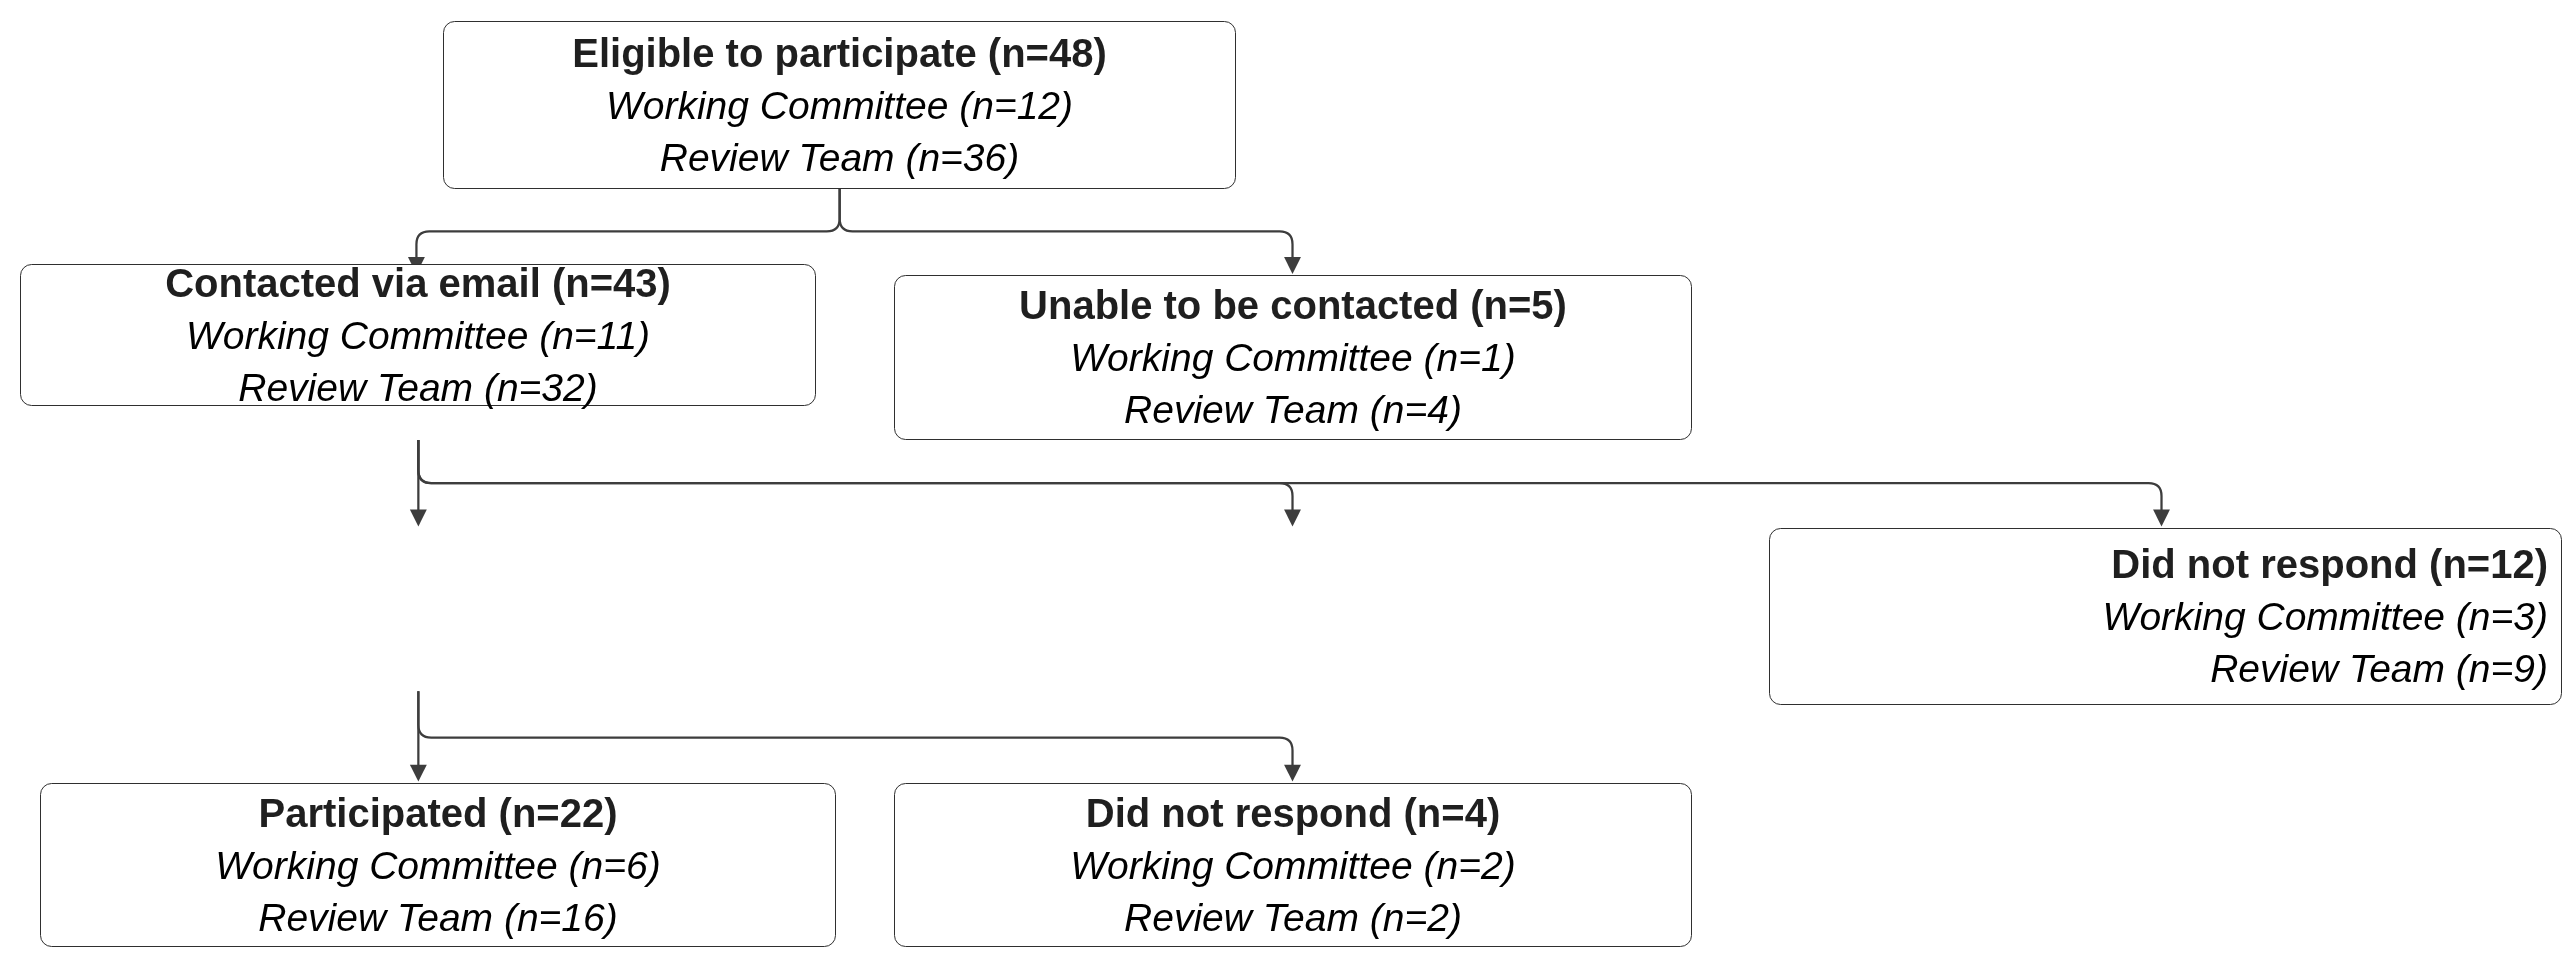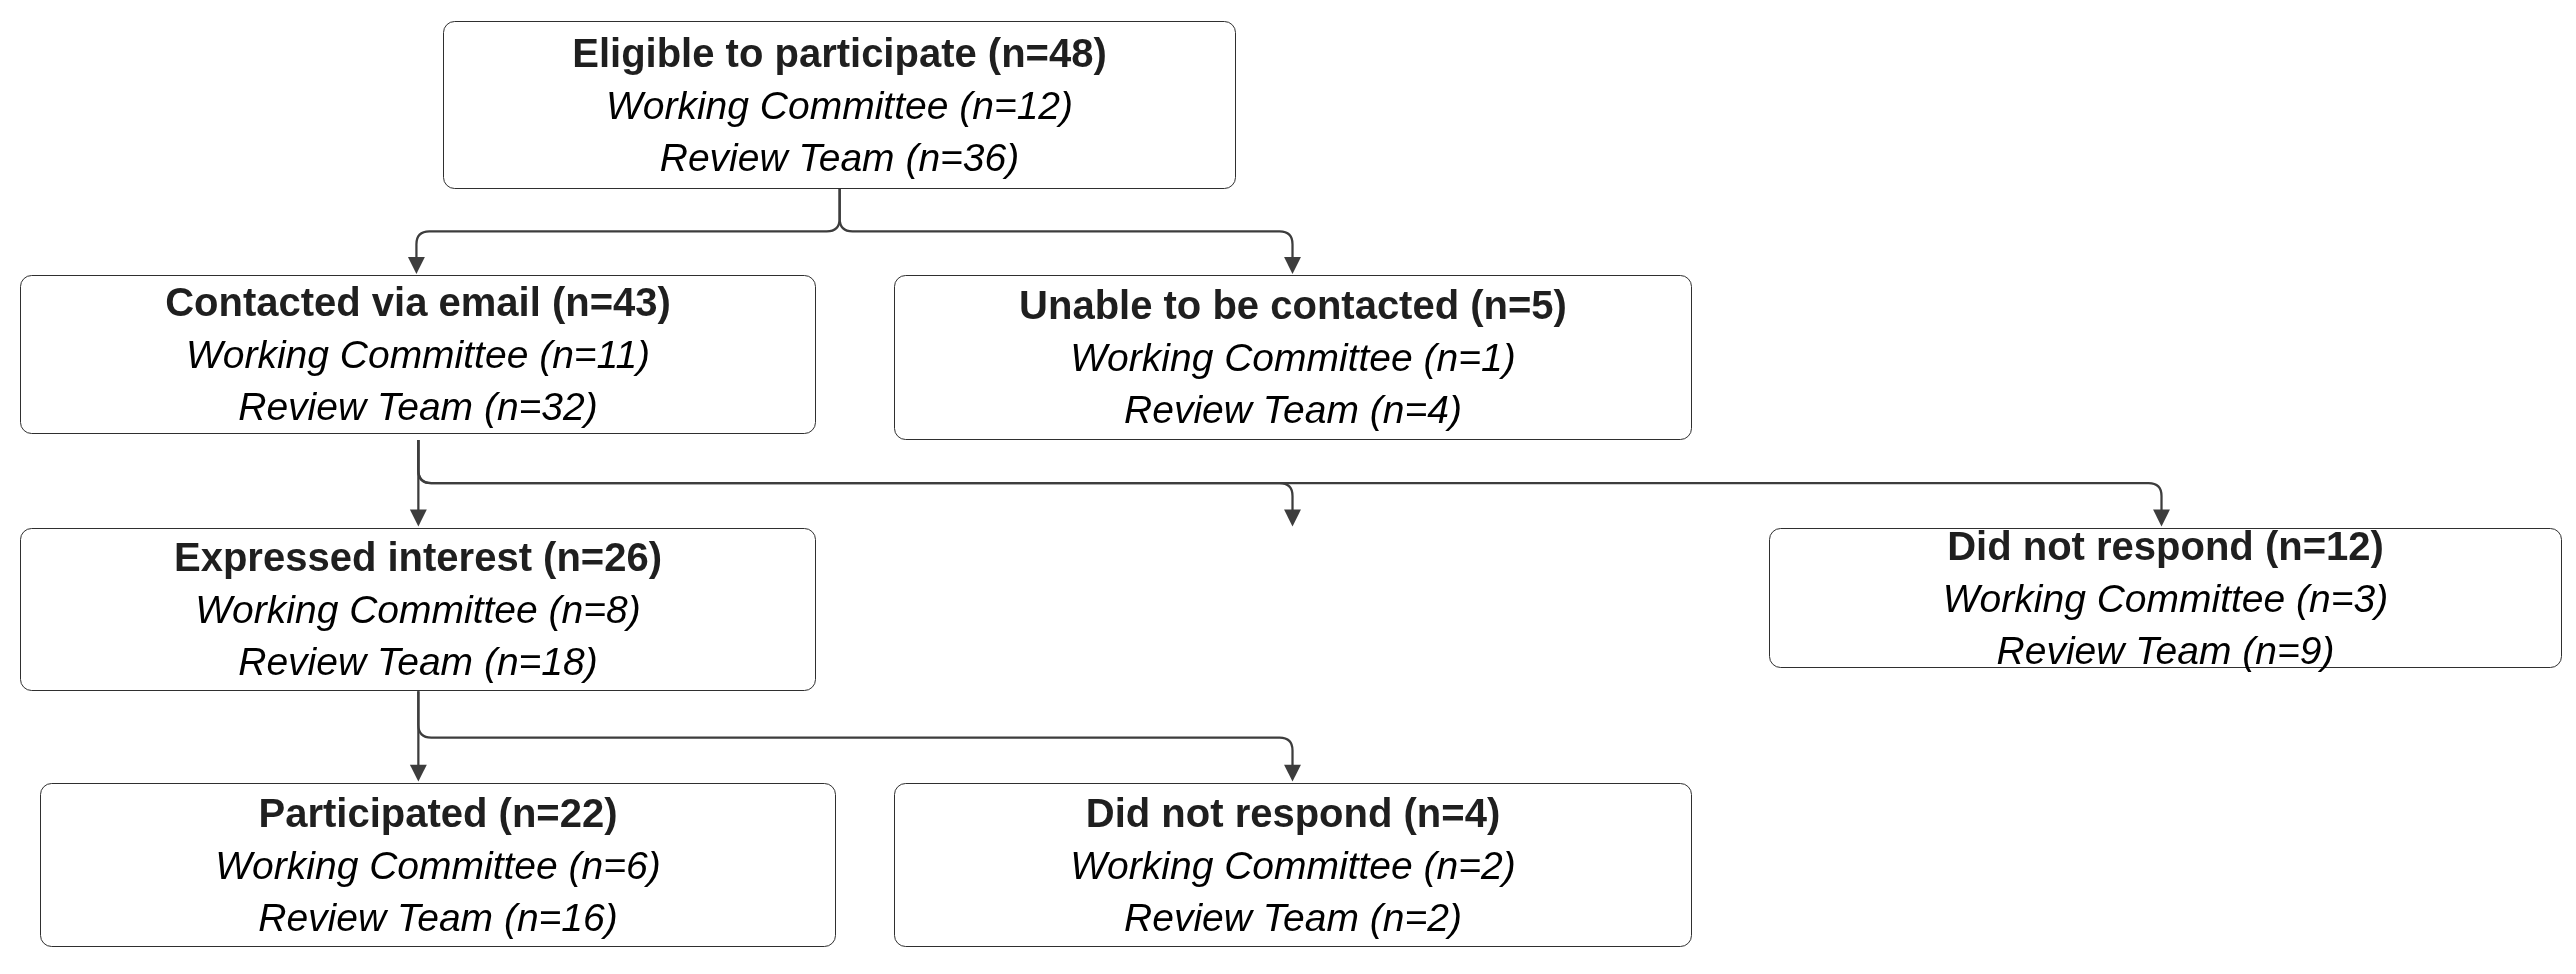--- a/index.html
+++ b/index.html
@@ -83,40 +83,35 @@
 
     <path class="edge" d="M 649 1073 L 649 1125 Q 649 1145 669 1145 L 1986 1145 Q 2006 1145 2006 1165 L 2006 1208" marker-end="url(#arrow)"></path>
   </svg>
 
   <div class="node" style="left:443px; top:21px; width:793px; height:168px;">
     <span class="node-title">Eligible to participate (n=48)</span>
     <span class="node-sub">Working Committee (n=12)</span>
     <span class="node-sub">Review Team (n=36)</span>
   </div>
 
-  <div class="node" style="left:20px; top:275px; width:796px; height:159px;">
+  <div class="node" style="left:20px; top:264px; width:796px; height:142px;">
     <span class="node-title">Contacted via email (n=43)</span>
     <span class="node-sub">Working Committee (n=11)</span>
     <span class="node-sub">Review Team (n=32)</span>
   </div>
 
   <div class="node" style="left:894px; top:275px; width:798px; height:165px;">
     <span class="node-title">Unable to be contacted (n=5)</span>
     <span class="node-sub">Working Committee (n=1)</span>
     <span class="node-sub">Review Team (n=4)</span>
   </div>
 
-  <div class="node" style="left:20px; top:528px; width:796px; height:163px;">
-    <span class="node-title">Expressed interest (n=26)</span>
-    <span class="node-sub">Working Committee (n=8)</span>
-    <span class="node-sub">Review Team (n=18)</span>
-  </div>
 
 
-  <div class="node" style="left:1769px; top:528px; width:793px; height:140px;">
+  <div class="node" style="left:1769px; top:528px; width:793px; height:177px;align-items:flex-end;">
     <span class="node-title">Did not respond (n=12)</span>
     <span class="node-sub">Working Committee (n=3)</span>
     <span class="node-sub">Review Team (n=9)</span>
   </div>
 
   <div class="node" style="left:20px; top:783px; width:796px; height:164px;margin-left:20px;">
     <span class="node-title">Participated (n=22)</span>
     <span class="node-sub">Working Committee (n=6)</span>
     <span class="node-sub">Review Team (n=16)</span>
   </div>

